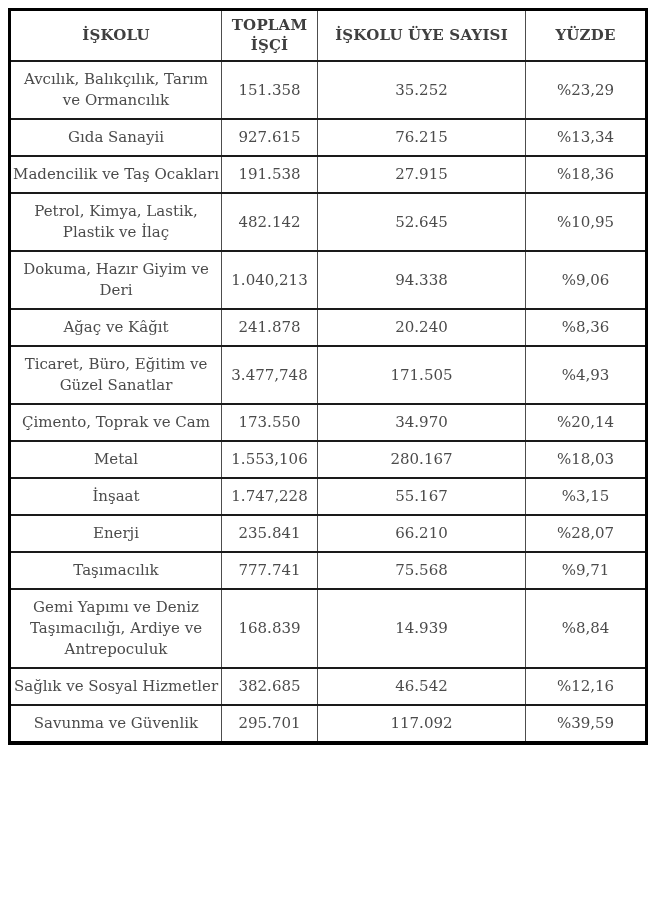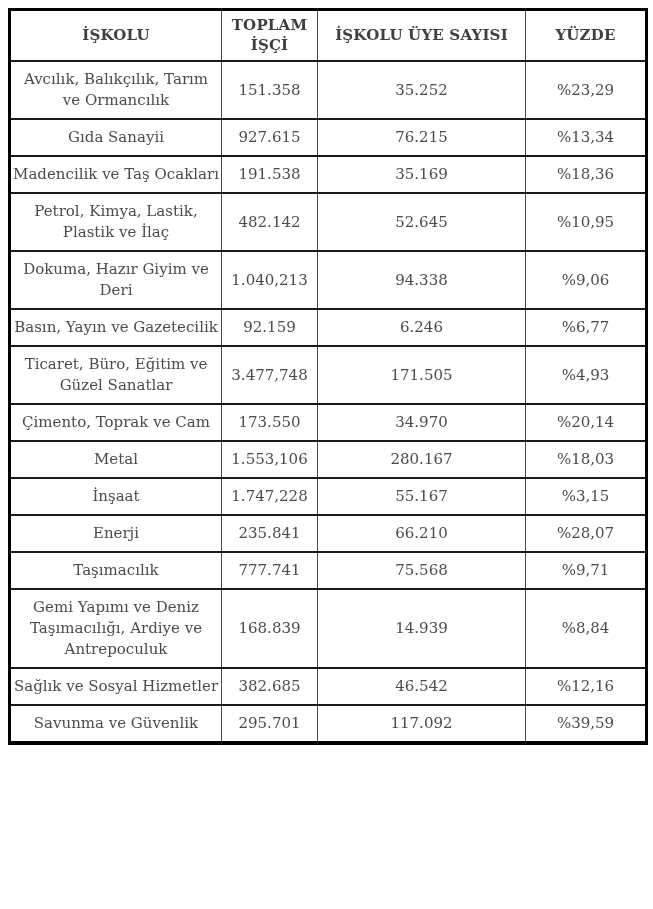--- a/index.html
+++ b/index.html
@@ -77,40 +77,40 @@
       </tr>
       <tr>
         <td>Gıda Sanayii</td>
         <td>927.615</td>
         <td>76.215</td>
         <td>%13,34</td>
       </tr>
       <tr>
         <td>Madencilik ve Taş Ocakları</td>
         <td>191.538</td>
-        <td>35.169</td>
+        <td>27.915</td>
         <td>%18,36</td>
       </tr>
       <tr>
         <td>Petrol, Kimya, Lastik, Plastik ve İlaç</td>
         <td>482.142</td>
         <td>52.645</td>
         <td>%10,95</td>
       </tr>
       <tr>
         <td>Dokuma, Hazır Giyim ve Deri</td>
         <td>1.040,213</td>
         <td>94.338</td>
         <td>%9,06</td>
       </tr>
       <tr>
-        <td>Basın, Yayın ve Gazetecilik</td>
-        <td>92.159</td>
-        <td>6.246</td>
-        <td>%6,77</td>
+        <td>Ağaç ve Kâğıt</td>
+        <td>241.878</td>
+        <td>20.240</td>
+        <td>%8,36</td>
       </tr>
       <tr>
         <td>Ticaret, Büro, Eğitim ve Güzel Sanatlar</td>
         <td>3.477,748</td>
         <td>171.505</td>
         <td>%4,93</td>
       </tr>
       <tr>
         <td>Çimento, Toprak ve Cam</td>
         <td>173.550</td>

